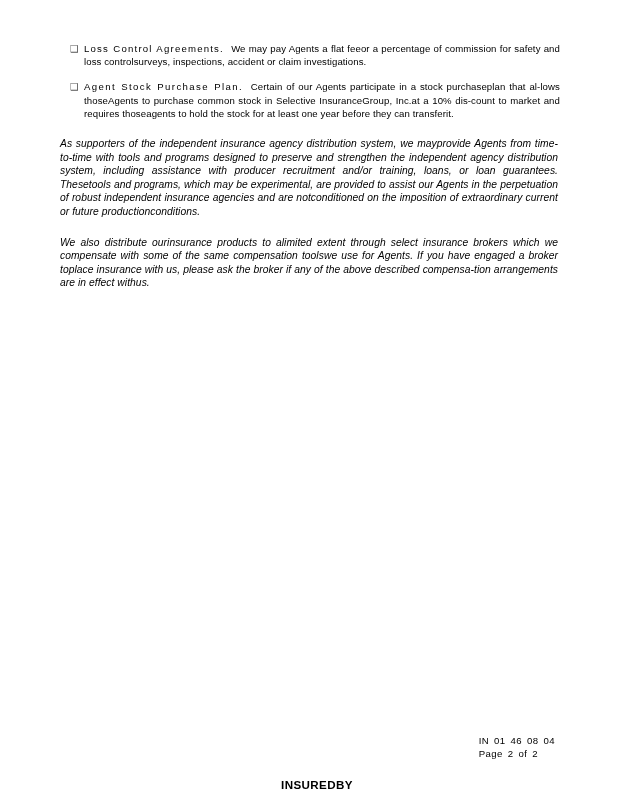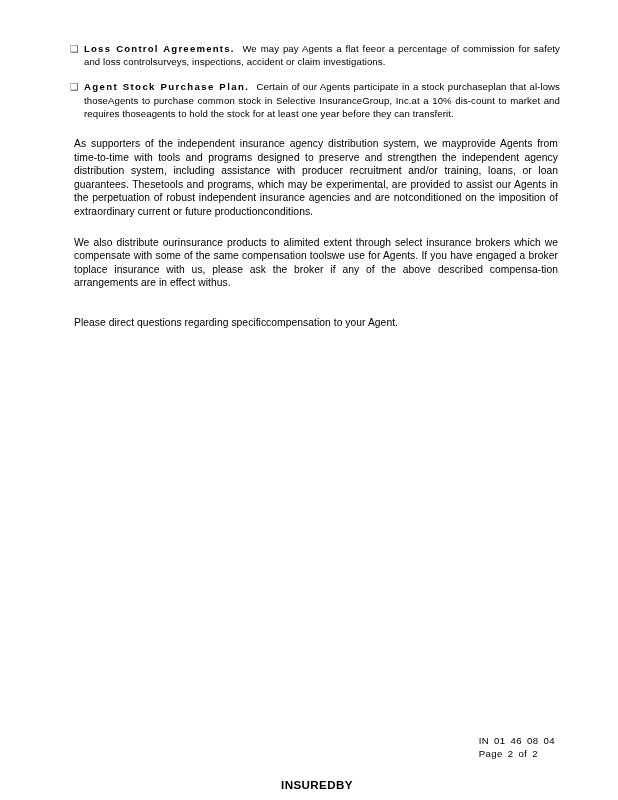--- a/index.html
+++ b/index.html
@@ -38,36 +38,37 @@
     font-family: "DejaVu Sans", sans-serif;
   }
   .bullet-body {
     flex: 1 1 auto;
     font-size: 9.6px;
     line-height: 13.2px;
     text-align: justify;
     letter-spacing: 0.1px;
   }
   .bullet-lead {
-    font-weight: bold;
+    font-weight: normal;
     letter-spacing: 1.2px;
     margin-right: 4px;
   }
   .bullet-lead.spaced {
     letter-spacing: 1.4px;
   }
   
   .para {
     font-size: 10.3px;
     line-height: 13.6px;
     text-align: justify;
     margin-top: 17px;
-    margin-left: 16px;
+    margin-left: 2px;
     margin-right: 2px;
     letter-spacing: 0.05px;
+    font-style: italic;
   }
   .para-last {
     margin-top: 26px;
     text-align: left;
   }
   
   .footer-code {
     position: absolute;
     right: 58px;
     top: 735px;
@@ -114,21 +115,20 @@
     <div class="bullet-body">
       <span class="bullet-lead spaced">Agent    Stock    Purchase    Plan.</span>
       <span>Certain  of our Agents participate in a stock purchaseplan that al-lows thoseAgents to purchase common  stock  in  Selective  InsuranceGroup,  Inc.at  a  10%  dis-count  to  market  and  requires  thoseagents  to  hold  the  stock  for  at  least  one  year  before  they  can transferit.</span>
     </div>
   </div>
 
   <p class="para">As supporters  of the independent  insurance agency distribution  system, we mayprovide  Agents from  time-to-time   with  tools  and  programs  designed  to  preserve  and  strengthen  the  independent agency distribution  system, including  assistance with producer recruitment  and/or training, loans, or loan  guarantees. Thesetools  and  programs,  which may be  experimental,  are  provided to assist our Agents  in  the  perpetuation  of robust independent  insurance agencies  and  are  notconditioned  on the  imposition  of extraordinary current or future productionconditions.</p>
 
   <p class="para">We also distribute  ourinsurance products to alimited  extent through select insurance brokers which we compensate  with some of the same compensation  toolswe use for Agents. If you have engaged a broker toplace insurance  with us, please ask the broker if any of the above described compensa-tion  arrangements  are in effect withus.</p>
 
-  <p class="para para-last">Please  direct questions regarding specificcompensation  to your Agent.</p>
 
 </div>
 
 <div class="footer-code">
   <div class="line1">
     <span>IN</span><span>01</span><span>46</span><span>08</span><span>04</span>
   </div>
   <div class="line2">
     <span>Page</span><span>2</span><span>of</span><span>2</span>
   </div>

